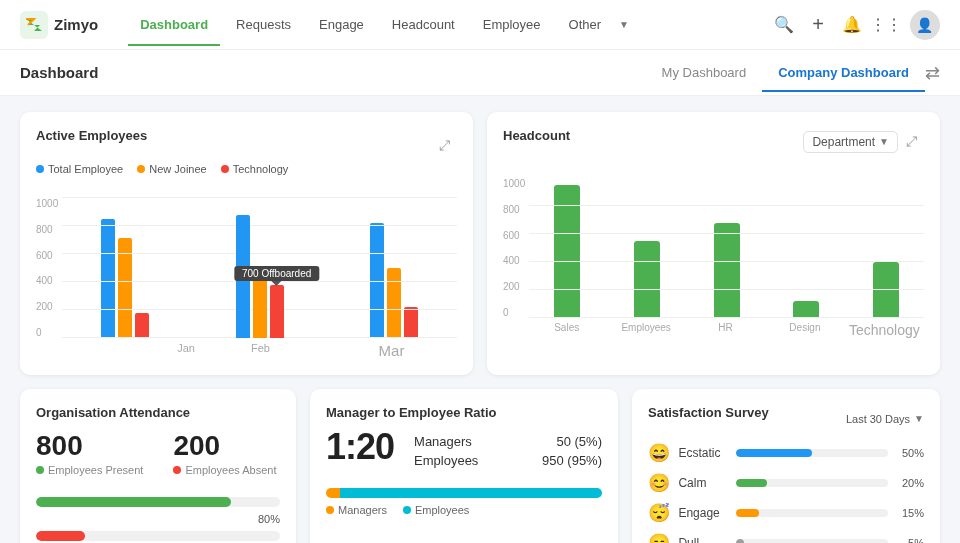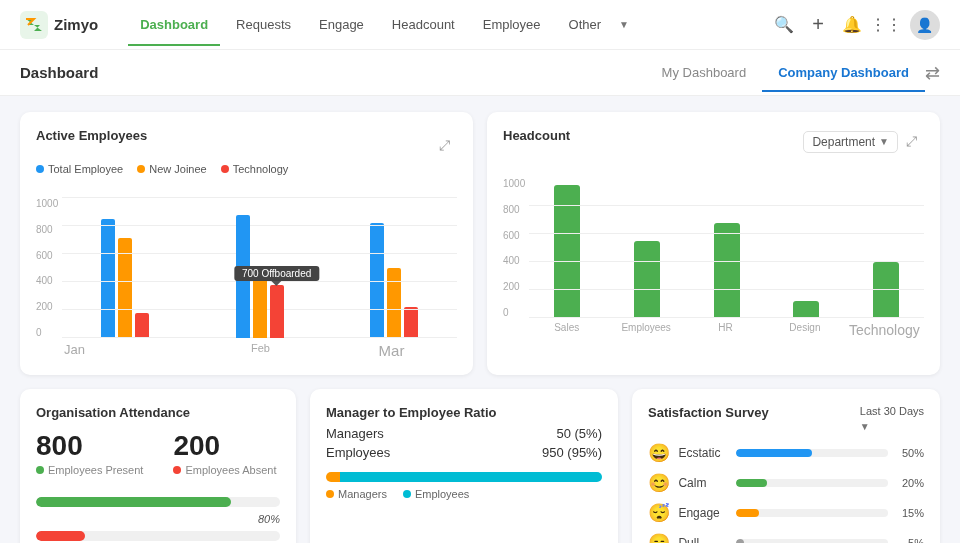--- a/index.html
+++ b/index.html
@@ -86,21 +86,21 @@
     .ratio-stat-row { display: flex; justify-content: space-between; margin-bottom: 4px; }
     .ratio-bar-wrap { display: flex; height: 10px; border-radius: 6px; overflow: hidden; margin-bottom: 6px; }
     .ratio-bar-orange { background: #FF9800; }
     .ratio-bar-cyan { background: #00BCD4; }
     .ratio-legend { display: flex; gap: 16px; font-size: 11px; color: #666; }
     .ratio-legend-dot { width: 8px; height: 8px; border-radius: 50%; display: inline-block; margin-right: 4px; }
 
     
     .satisfaction-card { flex: 1; }
     .satisfaction-header { display: flex; justify-content: space-between; align-items: center; margin-bottom: 10px; }
-    .sat-dropdown { display: flex; gap: 4px; font-size: 11px; color: #555; cursor: pointer; flex-direction: column; }
+    .sat-dropdown { display: flex; gap: 4px; font-size: 11px; color: #555; cursor: pointer; }
     .sat-row { display: flex; align-items: center; gap: 8px; margin-bottom: 8px; }
     .sat-emoji { font-size: 18px; }
     .sat-label { width: 50px; font-size: 12px; color: #444; }
     .sat-bar-wrap { flex: 1; height: 8px; border-radius: 4px; background: #f0f0f0; overflow: hidden; }
     .sat-bar-fill { height: 100%; border-radius: 4px; }
     .sat-pct { font-size: 11px; color: #555; font-weight: 500; min-width: 28px; text-align: right; }
     .expand-icon { width: 18px; height: 18px; cursor: pointer; color: #999; font-size: 14px; }
 
     
     .card-header-row { display: flex; justify-content: space-between; align-items: flex-end; margin-bottom: 8px; }
@@ -200,21 +200,21 @@
 
             <div class="bar-group" style="flex:1;display:flex;align-items:flex-end;gap:3px;justify-content:center;">
               <div class="bar" style="background:#2196F3;height:115px;width:14px;"></div>
               <div class="bar" style="background:#FF9800;height:70px;width:14px;"></div>
               <div class="bar" style="background:#F44336;height:31px;width:14px;"></div>
             </div>
           </div>
         </div>
 
         <div style="display:flex;padding-left:28px;margin-top:4px;">
-          <div style="flex:1;text-align:left;font-size:13px;color:#aaa;">Jan</div>
+          <div style="flex:1;text-align:right;font-size:11px;color:#aaa;">Jan</div>
           <div style="flex:1;text-align:center;font-size:11px;color:#aaa;">Feb</div>
           <div style="flex:1;text-align:center;font-size:15px;color:#aaa;">Mar</div>
         </div>
       </div>
     </div>
 
     <div class="card" style="flex:1">
       <div class="headcount-header">
         <span class="card-title">Headcount</span>
         <div style="display:flex;align-items:center;gap:8px;">
@@ -292,38 +292,39 @@
         </div>
         <div>
           <div class="att-num">200</div>
           <div class="att-label">
             <span class="att-dot" style="background:#F44336;"></span>
             <span>Employees Absent</span>
           </div>
         </div>
       </div>
       
-      <div style="margin-top:21px;font-style:italic;">
+      <div style="margin-top:21px;">
         <div class="progress-bar-wrap">
           <div class="progress-bar-fill" style="background:#4CAF50;width:80%;"></div>
         </div>
         <div class="progress-label">80%</div>
       </div>
       
       <div style="margin-top:6px;">
         <div class="progress-bar-wrap">
           <div class="progress-bar-fill" style="background:#F44336;width:20%;"></div>
         </div>
         <div class="progress-label">20%</div>
       </div>
     </div>
 
     <div class="card ratio-card" style="flex:1;">
       <span class="card-title">Manager to Employee Ratio</span>
       <div style="display:flex;align-items:center;gap:20px;margin-top:6px;">
+        <div class="ratio-display">1:20</div>
         <div style="flex:1;">
           <div class="ratio-stat-row">
             <span>Managers</span>
             <span>50 (5%)</span>
           </div>
           <div class="ratio-stat-row">
             <span>Employees</span>
             <span>950 (95%)</span>
           </div>
         </div>

